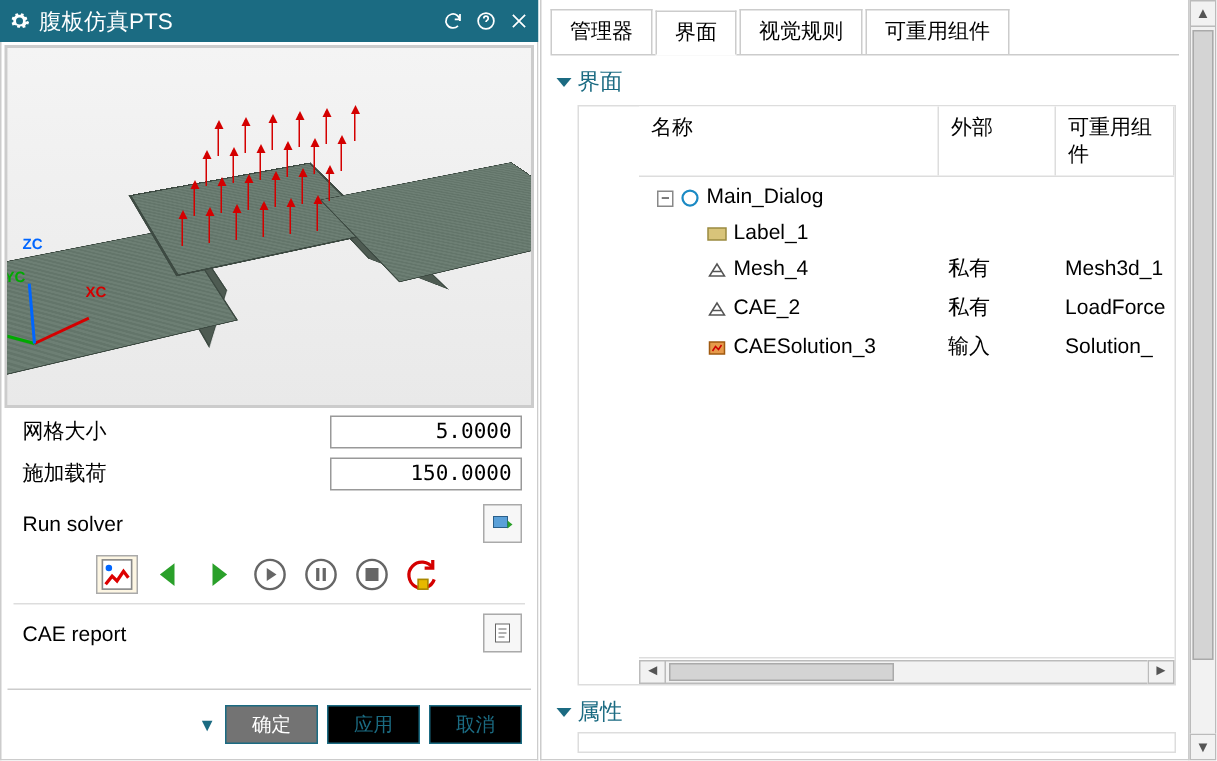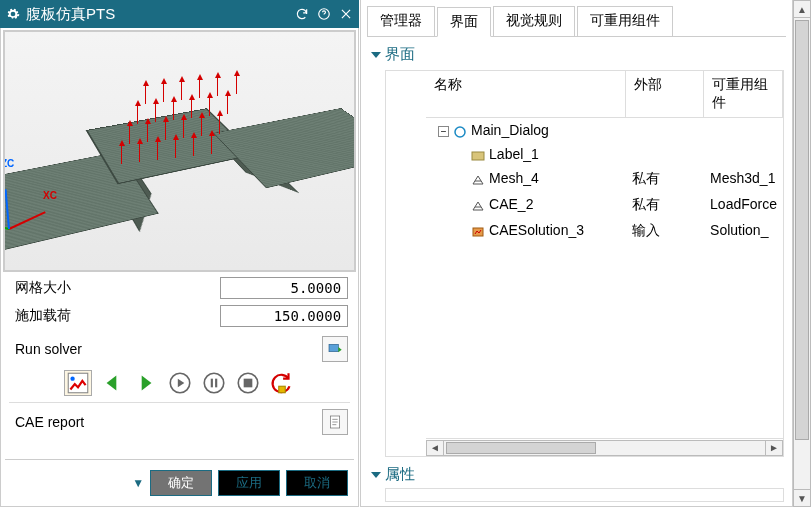--- a/index.html
+++ b/index.html
@@ -23,21 +23,21 @@
 .bracket { position: absolute; left: -40px; top: 20px; width: 420px; height: 240px; transform: perspective(600px) rotateX(58deg) rotateZ(-22deg); }
 .bracket .plate { position: absolute; background: repeating-linear-gradient(45deg,#6d7f74,#6d7f74 2px,#63756a 2px,#63756a 4px); border: 1px solid #3d4a42; }
 .bracket .plate.a { left: 0; top: 60px; width: 170px; height: 120px; }
 .bracket .plate.b { left: 150px; top: 0; width: 150px; height: 120px; box-shadow: 0 0 0 1px #3d4a42 inset; }
 .bracket .plate.c { left: 280px; top: 60px; width: 170px; height: 120px; }
 .bracket .plate.d { left: 145px; top: 55px; width: 30px; height: 118px; transform: skewY(-60deg); background:#4e5b52; }
 .bracket .plate.e { left: 275px; top: 55px; width: 30px; height: 118px; transform: skewY(60deg); background:#4e5b52; }
 .arrow { position: absolute; width: 1px; height: 22px; background: #d40000; }
 .arrow::after { content: ''; position: absolute; left: -2.5px; top: -2px; border-left: 3px solid transparent; border-right: 3px solid transparent; border-bottom: 6px solid #d40000; }
 
-.triad { position: absolute; left: 4px; bottom: 40px; width: 60px; height: 60px; }
+.triad { position: absolute; left: 18px; bottom: 40px; width: 60px; height: 60px; }
 .triad .ax { position: absolute; left: 0; bottom: 0; width: 40px; height: 2px; transform-origin: left center; }
 .triad .ax.x { background: #d40000; transform: rotate(-25deg); }
 .triad .ax.y { background: #0a0; transform: rotate(-165deg); }
 .triad .ax.z { background: #06f; transform: rotate(-95deg); }
 .triad .lbl { position: absolute; font-size: 10px; font-weight: bold; }
 .triad .lbl.z { color: #06f; left: -8px; top: -12px; }
 .triad .lbl.x { color: #d40000; left: 34px; top: 20px; text-align: right; }
 .triad .lbl.y { color: #0a0; left: -20px; top: 10px; }
 
 .param-row { display: flex; align-items: center; padding: 3px 10px 3px 14px; font-size: 14px; }

